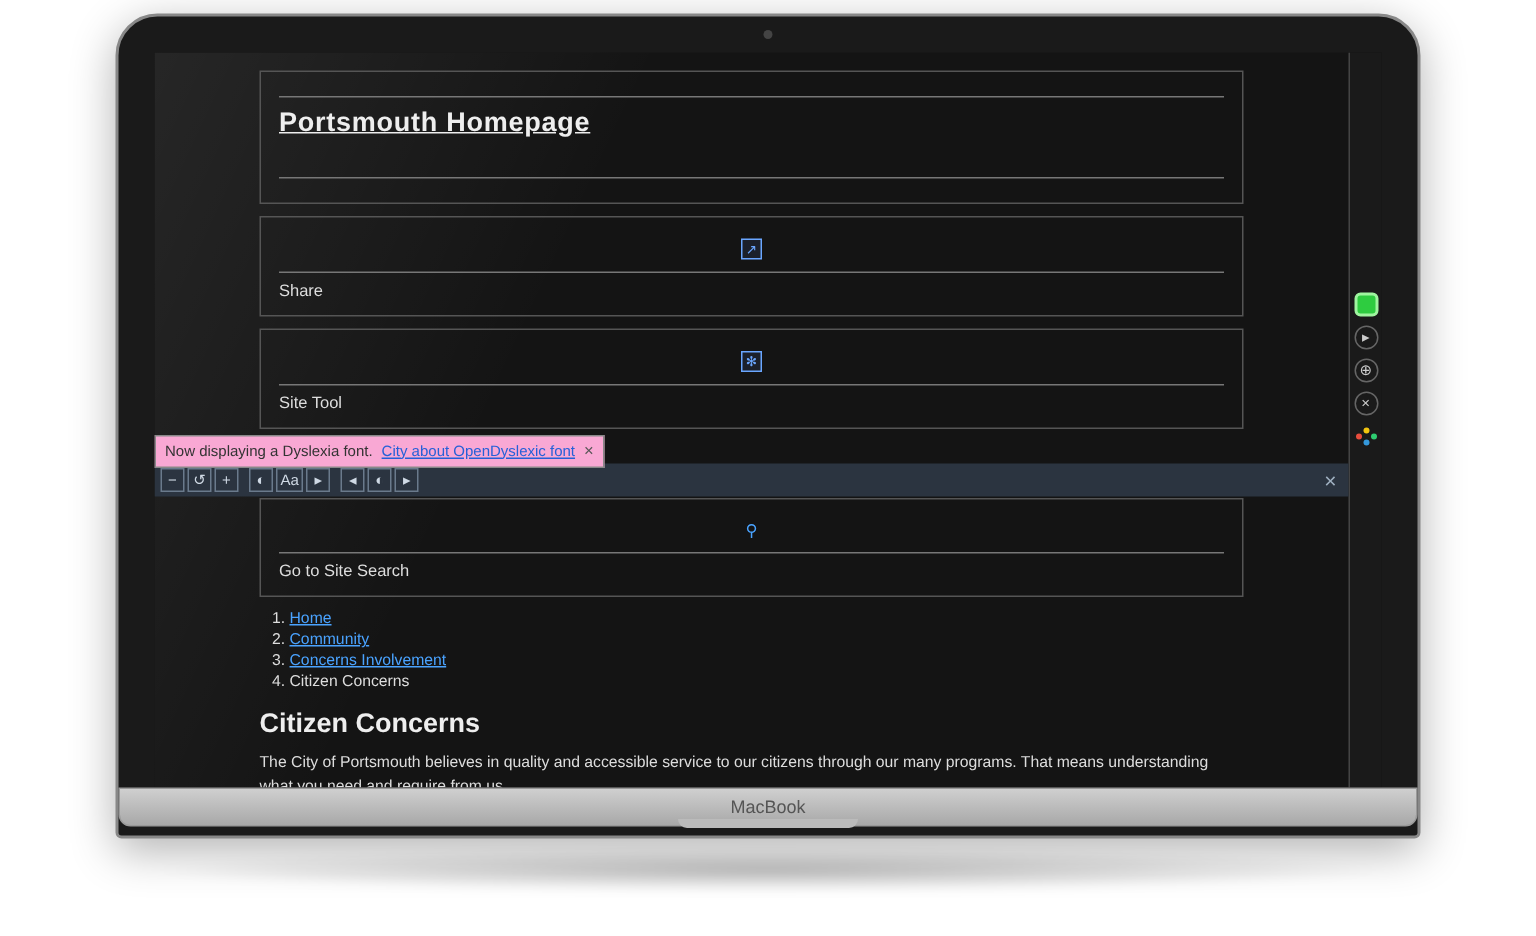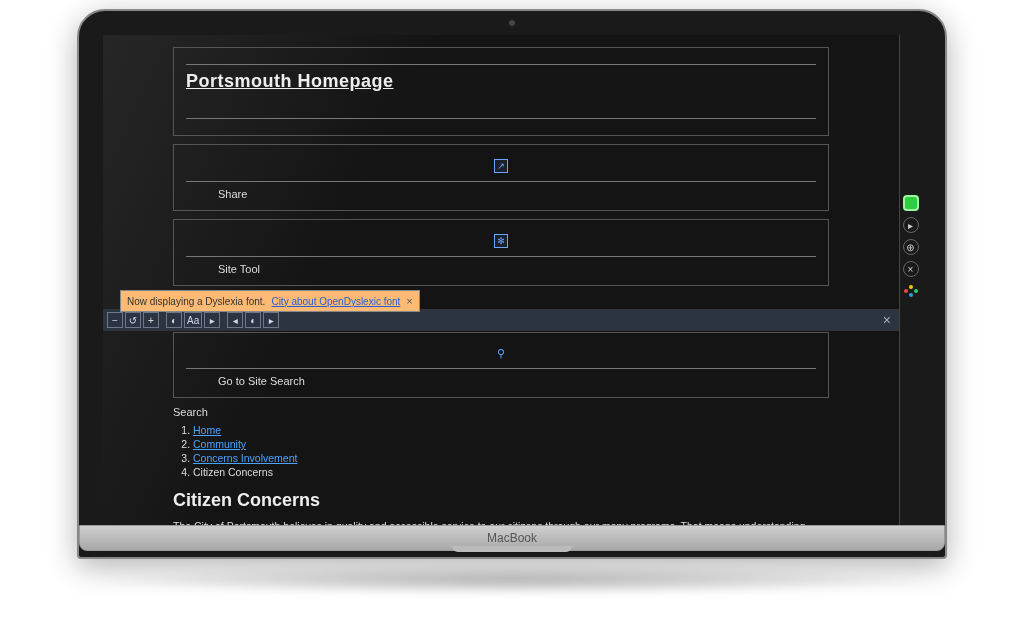--- a/index.html
+++ b/index.html
@@ -67,31 +67,31 @@
   .blue-icon {
     display: inline-block;
     width: 14px; height: 14px;
     line-height: 13px;
     text-align: center;
     border: 1px solid #6aa6ff;
     color: #6aa6ff;
     font-size: 9px;
     background: rgba(100,150,255,0.1);
   }
-  .label { font-size: 11px; margin-left: 32px; }
+  .label { font-size: 11px; }
   .search-text { font-size: 11px; margin: 6px 70px; color: #ddd; }
   .crumbs { margin: 4px 70px 4px 90px; }
   .crumbs li { font-size: 10.5px; margin: 2px 0; color: #ddd; }
   .crumbs a { color: #4aa3ff; text-decoration: underline; }
   .h2 { font-size: 18px; font-weight: bold; margin: 12px 70px 8px 70px; color: #eee; }
   .para { font-size: 10.5px; line-height: 1.5; margin: 0 70px; color: #ddd; }
   .tooltip {
     position: absolute;
-    left: 17px; top: 255px;
-    background: #fdba74;
+    left: 0px; top: 255px;
+    background: #f9a8d4;
     color: #333;
     font-size: 10px;
     padding: 4px 6px;
     border: 1px solid #888;
     display: flex;
     align-items: center;
     gap: 6px;
     z-index: 5;
   }
   .tooltip a { color: #2560d8; text-decoration: underline; }
@@ -227,21 +227,20 @@
           <div class="hr-line"></div>
           <span class="label">Site Tool</span>
         </div>
 
         <div class="panel" style="margin-top:46px;">
           <div class="row-icon"><span style="color:#4aa3ff;font-size:11px;">⚲</span></div>
           <div class="hr-line"></div>
           <a class="label" style="color:#ddd;">Go to Site Search</a>
         </div>
 
-        <div class="search-text">Search</div>
 
         <ol class="crumbs">
           <li><a>Home</a></li>
           <li><a>Community</a></li>
           <li><a>Concerns Involvement</a></li>
           <li>Citizen Concerns</li>
         </ol>
 
         <h2 class="h2">Citizen Concerns</h2>
         <p class="para">The City of Portsmouth believes in quality and accessible service to our citizens through our many programs. That means understanding what you need and require from us.</p>

